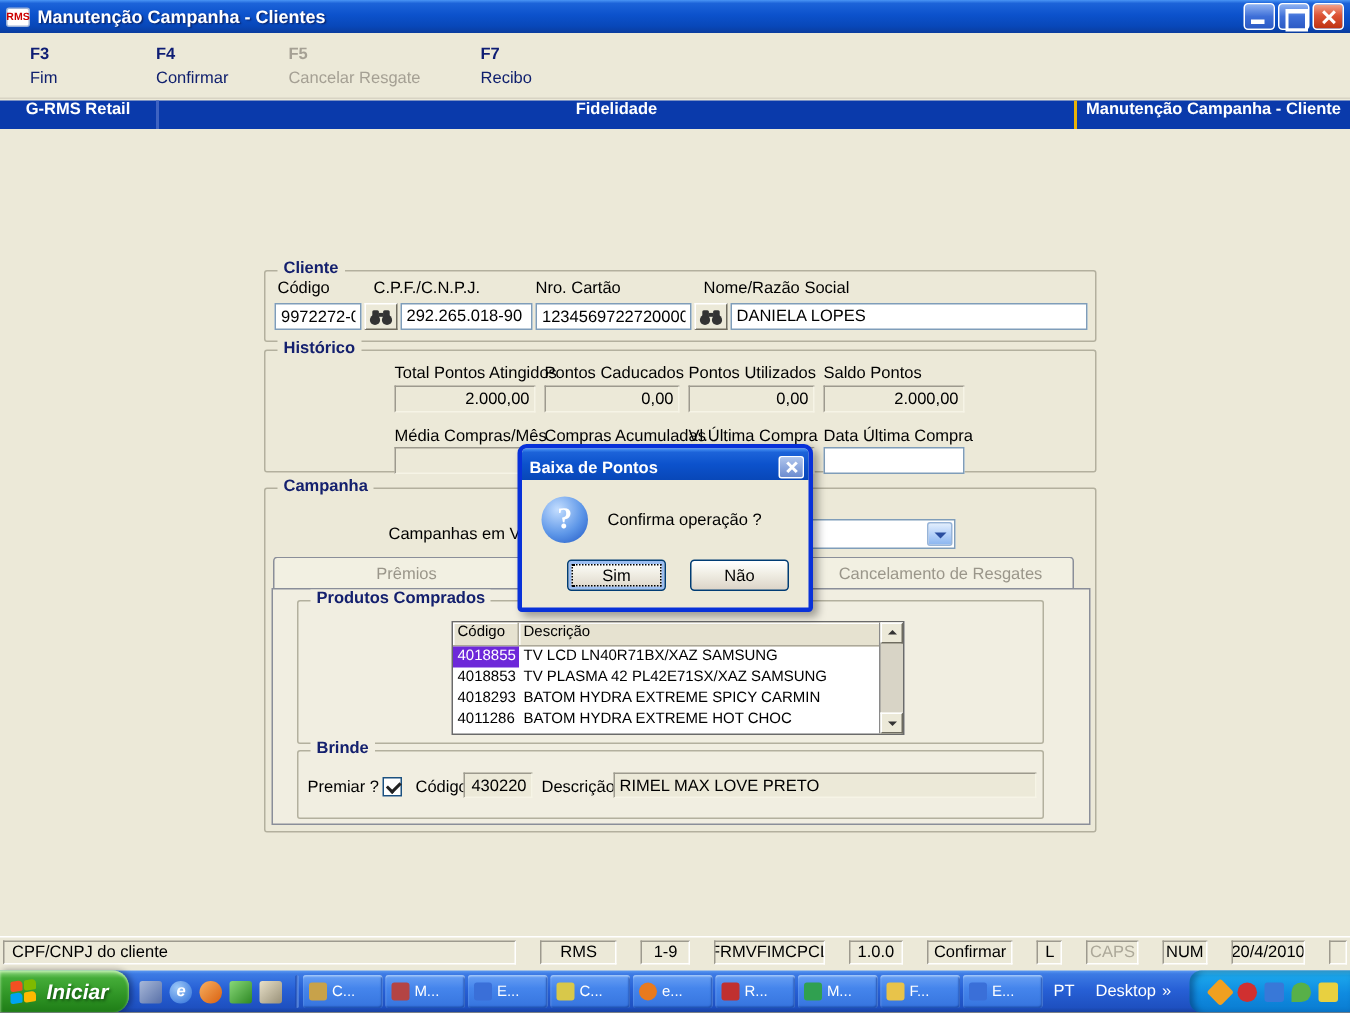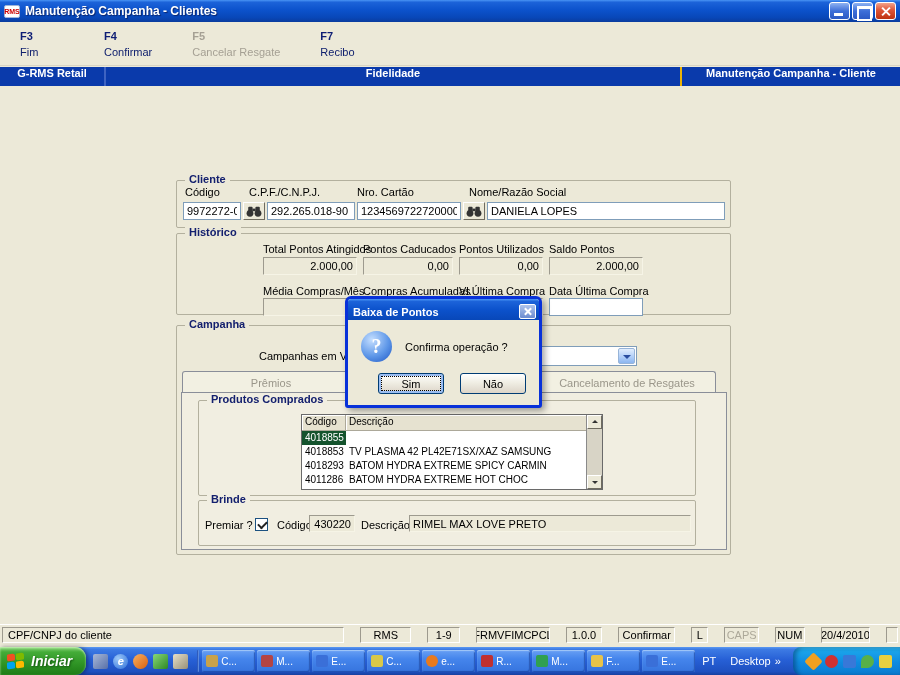--- a/index.html
+++ b/index.html
@@ -32,21 +32,21 @@
   .tool-item { text-align:left; min-width:56px; padding:3px 6px; cursor:pointer; }
   .tool-key { display:block; font-weight:bold; color:#0E1D74; margin-bottom:4px; }
   .tool-label { color:#10206E; }
   .tool-item.disabled .tool-key, .tool-item.disabled .tool-label { color:#A5A094; }
 
   
   .banner { position:absolute; top:67px; left:0; right:0; height:19px; background:#0A3AAB;
     display:flex; color:#fff; font-weight:bold; }
   .banner-left { width:106px; text-align:center; border-right:2px solid #3E63C2; }
   .banner-center { flex:1; text-align:center; }
-  .banner-right { width:220px; text-align:center; border-left:2px solid #eab308; }
+  .banner-right { width:184px; text-align:center; border-left:2px solid #eab308; }
 
   
   .group { position:absolute; border:1px solid #B3B09E; border-radius:2px; }
   .on-gray { background:#ECE9D8; } .on-tab { background:#F1EEE1; }
   .group-title { position:absolute; top:-8px; left:8px; padding:0 4px; font-weight:bold; color:#14206E; }
   .on-gray > .group-title { background:#ECE9D8; } .on-tab > .group-title { background:#F1EEE1; }
   .lbl { position:absolute; white-space:nowrap; color:#000; }
   .field, input.field { position:absolute; height:18px; background:#fff; border:1px solid #7F9DB9;
     font-family:"Liberation Sans", sans-serif; font-size:11px; color:#000; padding:1px 3px;
     display:flex; align-items:center; overflow:hidden; white-space:nowrap; }
@@ -70,21 +70,21 @@
   .tabpage { position:absolute; background:#F1EEE1; border:1px solid #8A8E99; }
 
   
   .grid { position:absolute; background:#fff; border:1px solid #6A6A6A; font-size:10px; }
   .grid-head { display:flex; height:16px; }
   .gh-cell { background:#E6E2D0; border-right:1px solid #ACA899; border-bottom:1px solid #ACA899;
     box-shadow:inset 1px 1px 0 #FFF; padding:1px 3px; }
   .gh-code { width:44px; } .gh-desc { flex:1; }
   .grid-row { display:flex; height:14px; line-height:14px; cursor:default; }
   .gr-code { width:44px; padding:0 3px; }
-  .gr-code.sel { background:#14532d; color:#fff; }
+  .gr-code.sel { background:#6d28d9; color:#fff; }
   .gr-desc { flex:1; padding:0 3px; white-space:nowrap; overflow:hidden; }
   .grid-sb { position:absolute; top:0; right:0; bottom:0; width:16px; background:#D8D4C6; border-left:1px solid #8A8A8A; }
   .sb-arrow { position:absolute; left:0; right:0; height:14px; background:#ECE9D8; border:1px solid;
     border-color:#FFF #6F6C60 #6F6C60 #FFF; }
   .sb-arrow.up { top:0; } .sb-arrow.down { bottom:0; }
   .sb-arrow.up::after { content:""; position:absolute; left:4px; top:4px; border:3px solid transparent; border-bottom-color:#333; border-top:none; }
   .sb-arrow.down::after { content:""; position:absolute; left:4px; top:5px; border:3px solid transparent; border-top-color:#333; border-bottom:none; }
 
   
   .checkbox { position:absolute; width:13px; height:13px; background:#fff; border:1px solid #1C5180; cursor:pointer; }
@@ -277,20 +277,21 @@
       <div class="group on-tab" style="left:16px; top:7px; width:498px; height:96px;">
         <span class="group-title">Produtos Comprados</span>
         <div class="grid" style="left:102px; top:13px; width:302px; height:76px;">
           <div class="grid-head">
             <div class="gh-cell gh-code">Código</div>
             <div class="gh-cell gh-desc">Descrição</div>
             <div style="width:15px;"></div>
           </div>
           <div class="grid-row">
             <div class="gr-code sel">4018855</div>
+            <div class="gr-desc" style="margin-right:15px;">TV LCD LN40R71BX/XAZ SAMSUNG</div>
           </div>
           <div class="grid-row">
             <div class="gr-code">4018853</div>
             <div class="gr-desc" style="margin-right:15px;">TV PLASMA 42 PL42E71SX/XAZ SAMSUNG</div>
           </div>
           <div class="grid-row">
             <div class="gr-code">4018293</div>
             <div class="gr-desc" style="margin-right:15px;">BATOM HYDRA EXTREME SPICY CARMIN</div>
           </div>
           <div class="grid-row">

